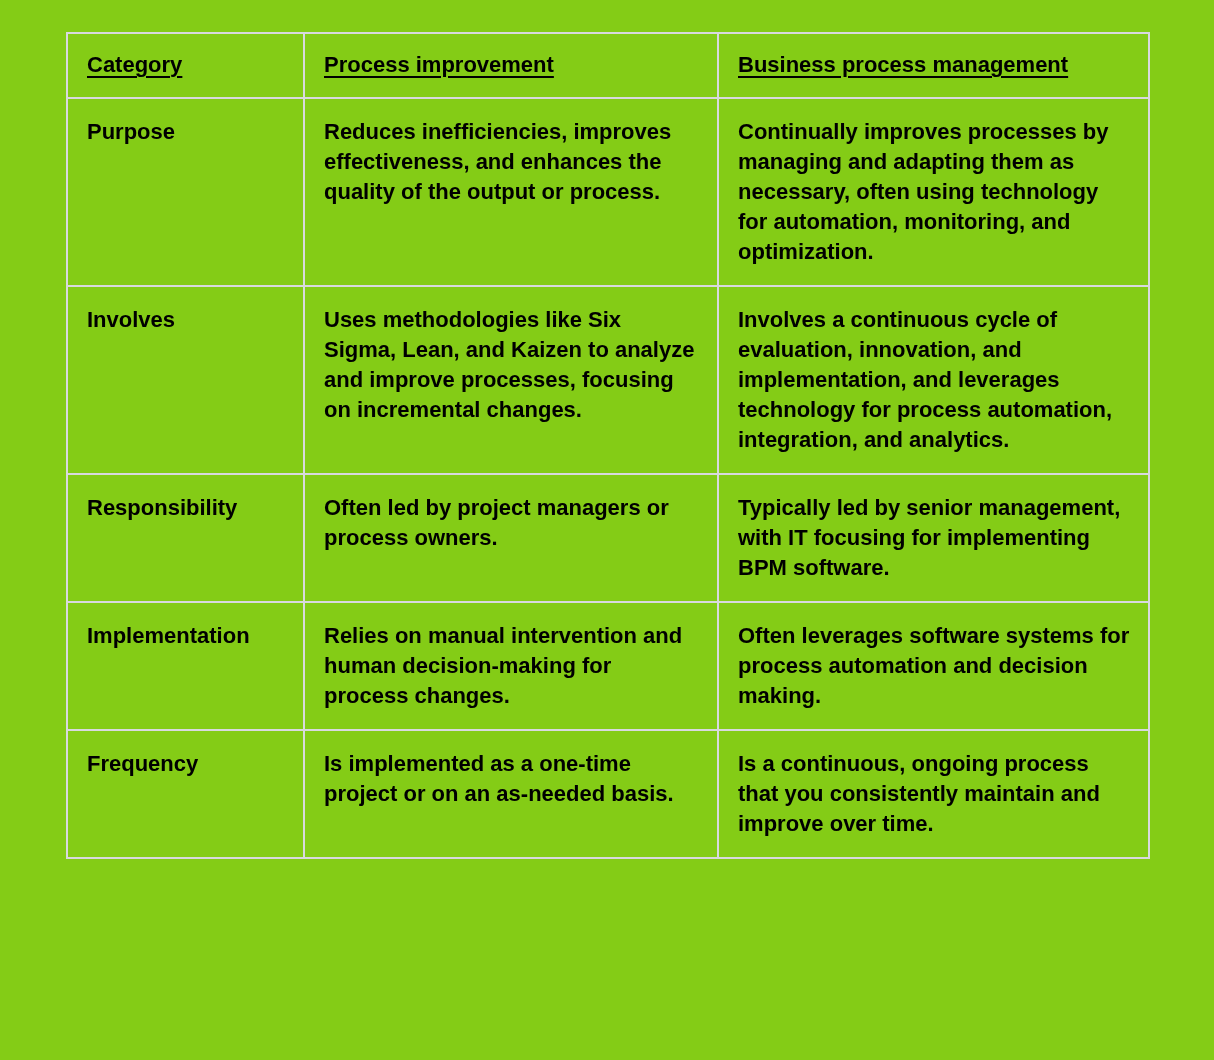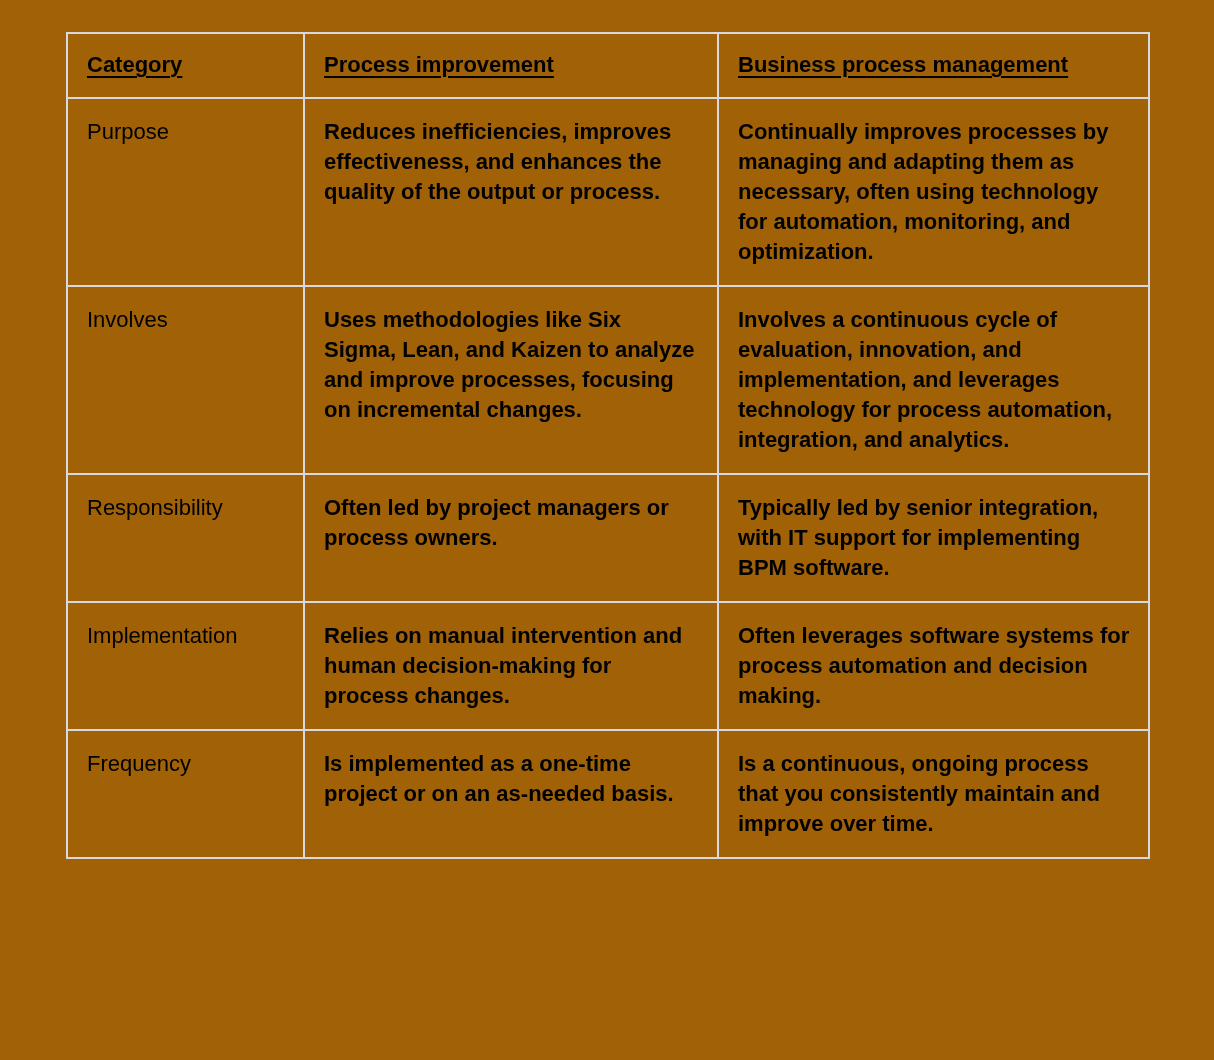--- a/index.html
+++ b/index.html
@@ -6,21 +6,21 @@
     margin: 0;
     padding: 0;
     background: #ffffff;
     font-family: "Liberation Sans", "DejaVu Sans", sans-serif;
     color: #000000;
   }
   .page {
     position: relative;
     width: 1214px;
     height: 1060px;
-    background: #a16207;
+    background: #84cc16;
     overflow: hidden;
   }
   .comparison-table {
     position: absolute;
     left: 66px;
     top: 32px;
     width: 1082px;
     border-collapse: collapse;
     table-layout: fixed;
   }
@@ -37,21 +37,21 @@
   }
   .comparison-table th {
     font-weight: 700;
     text-decoration: underline;
     text-decoration-thickness: 2px;
     text-underline-offset: 4px;
     padding-top: 16px;
     padding-bottom: 17px;
   }
   .comparison-table td.category-cell {
-    font-weight: 400;
+    font-weight: 700;
   }
 </style>
 </head>
 <body>
 
 <div class="page">
   <table class="comparison-table">
     <colgroup>
       <col style="width:237px">
       <col style="width:414px">
@@ -71,21 +71,21 @@
         <td>Continually improves processes by managing and adapting them as necessary, often using technology for automation, monitoring, and optimization.</td>
       </tr>
       <tr>
         <td class="category-cell">Involves</td>
         <td>Uses methodologies like Six Sigma, Lean, and Kaizen to analyze and improve processes, focusing on incremental changes.</td>
         <td>Involves a continuous cycle of evaluation, innovation, and implementation, and leverages technology for process automation, integration, and analytics.</td>
       </tr>
       <tr>
         <td class="category-cell">Responsibility</td>
         <td>Often led by project managers or process owners.</td>
-        <td>Typically led by senior integration, with IT support for implementing BPM software.</td>
+        <td>Typically led by senior management, with IT focusing for implementing BPM software.</td>
       </tr>
       <tr>
         <td class="category-cell">Implementation</td>
         <td>Relies on manual intervention and human decision-making for process changes.</td>
         <td>Often leverages software systems for process automation and decision making.</td>
       </tr>
       <tr>
         <td class="category-cell">Frequency</td>
         <td>Is implemented as a one-time project or on an as-needed basis.</td>
         <td>Is a continuous, ongoing process that you consistently maintain and improve over time.</td>

